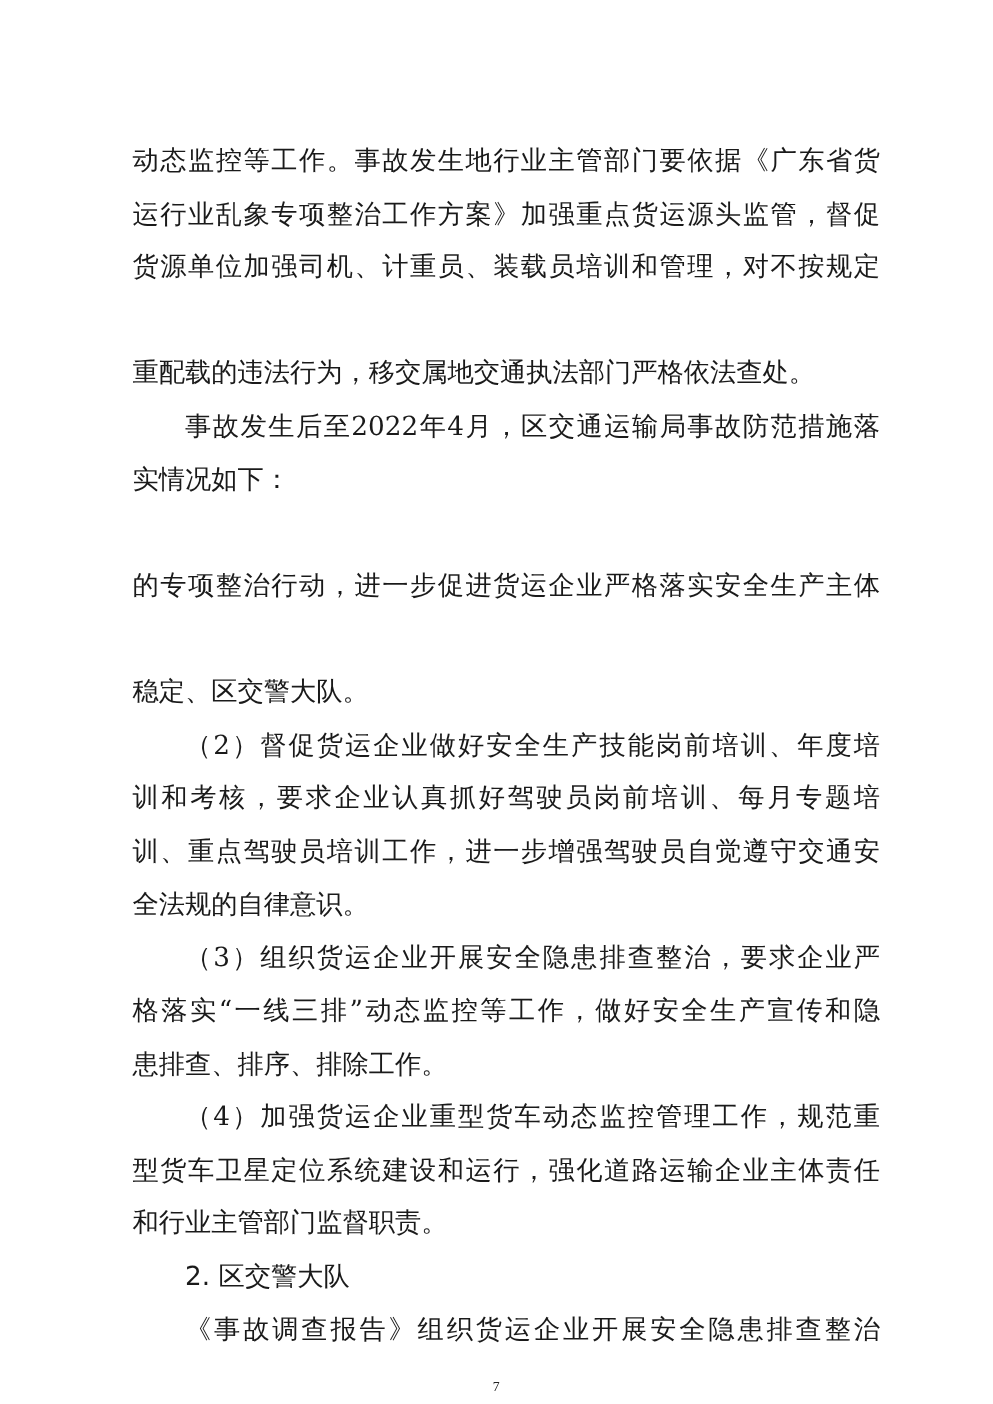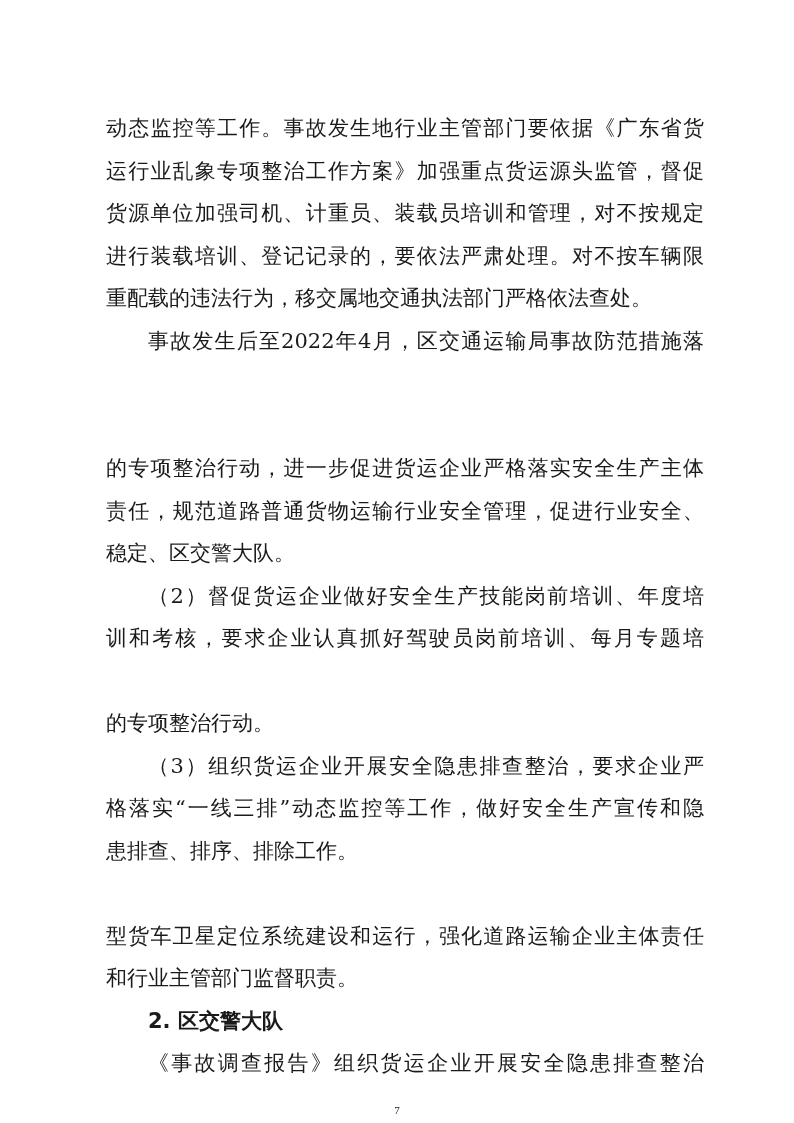--- a/index.html
+++ b/index.html
@@ -34,21 +34,21 @@
   }
   .line.last {
     text-align-last: left;
   }
   .line.indent {
     left: 148px;
     width: 556px;
   }
   .heading {
     font-family: "DejaVu Sans", "Liberation Sans", sans-serif;
-    font-weight: bold;
+    font-weight: normal;
     text-align-last: left;
   }
   .page-number {
     position: absolute;
     left: 387px;
     top: 1031px;
     width: 20px;
     text-align: center;
     font-size: 11px;
     line-height: 14px;
@@ -56,37 +56,38 @@
     color: #222;
   }
 </style>
 </head>
 <body>
 
 <div class="page">
   <div class="line" style="top:113px">动态监控等工作。事故发生地行业主管部门要依据《广东省货</div>
   <div class="line" style="top:156px">运行业乱象专项整治工作方案》加强重点货运源头监管，督促</div>
   <div class="line" style="top:198px">货源单位加强司机、计重员、装载员培训和管理，对不按规定</div>
-  <div class="line" style="top:241px">进行装载培训、登记记录的，要依法严肃处理。对不按车辆限</div>
   <div class="line last" style="top:283px">重配载的违法行为，移交属地交通执法部门严格依法查处。</div>
 
   <div class="line indent" style="top:326px">事故发生后至2022年4月，区交通运输局事故防范措施落</div>
+  <div class="line last" style="top:368px">实情况如下：</div>
 
   <div class="line" style="top:453px">的专项整治行动，进一步促进货运企业严格落实安全生产主体</div>
-  <div class="line" style="top:496px">责任，规范道路普通货物运输行业安全管理，促进行业安全、</div>
   <div class="line last" style="top:538px">稳定、区交警大队。</div>
 
   <div class="line indent" style="top:581px">（2）督促货运企业做好安全生产技能岗前培训、年度培</div>
   <div class="line" style="top:623px">训和考核，要求企业认真抓好驾驶员岗前培训、每月专题培</div>
-  <div class="line last" style="top:708px">的专项整治行动。</div>
+  <div class="line" style="top:666px">训、重点驾驶员培训工作，进一步增强驾驶员自觉遵守交通安</div>
+  <div class="line last" style="top:708px">全法规的自律意识。</div>
 
   <div class="line indent" style="top:751px">（3）组织货运企业开展安全隐患排查整治，要求企业严</div>
   <div class="line" style="top:793px">格落实“一线三排”动态监控等工作，做好安全生产宣传和隐</div>
   <div class="line last" style="top:836px">患排查、排序、排除工作。</div>
 
+  <div class="line indent" style="top:878px">（4）加强货运企业重型货车动态监控管理工作，规范重</div>
   <div class="line" style="top:921px">型货车卫星定位系统建设和运行，强化道路运输企业主体责任</div>
   <div class="line last" style="top:963px">和行业主管部门监督职责。</div>
 
   <div class="line indent heading" style="top:1006px">2. 区交警大队</div>
   <div class="line indent" style="top:1048px">《事故调查报告》组织货运企业开展安全隐患排查整治</div>
 
   <div class="page-number" style="top:1103px">7</div>
 </div>
 
 </body></html>

